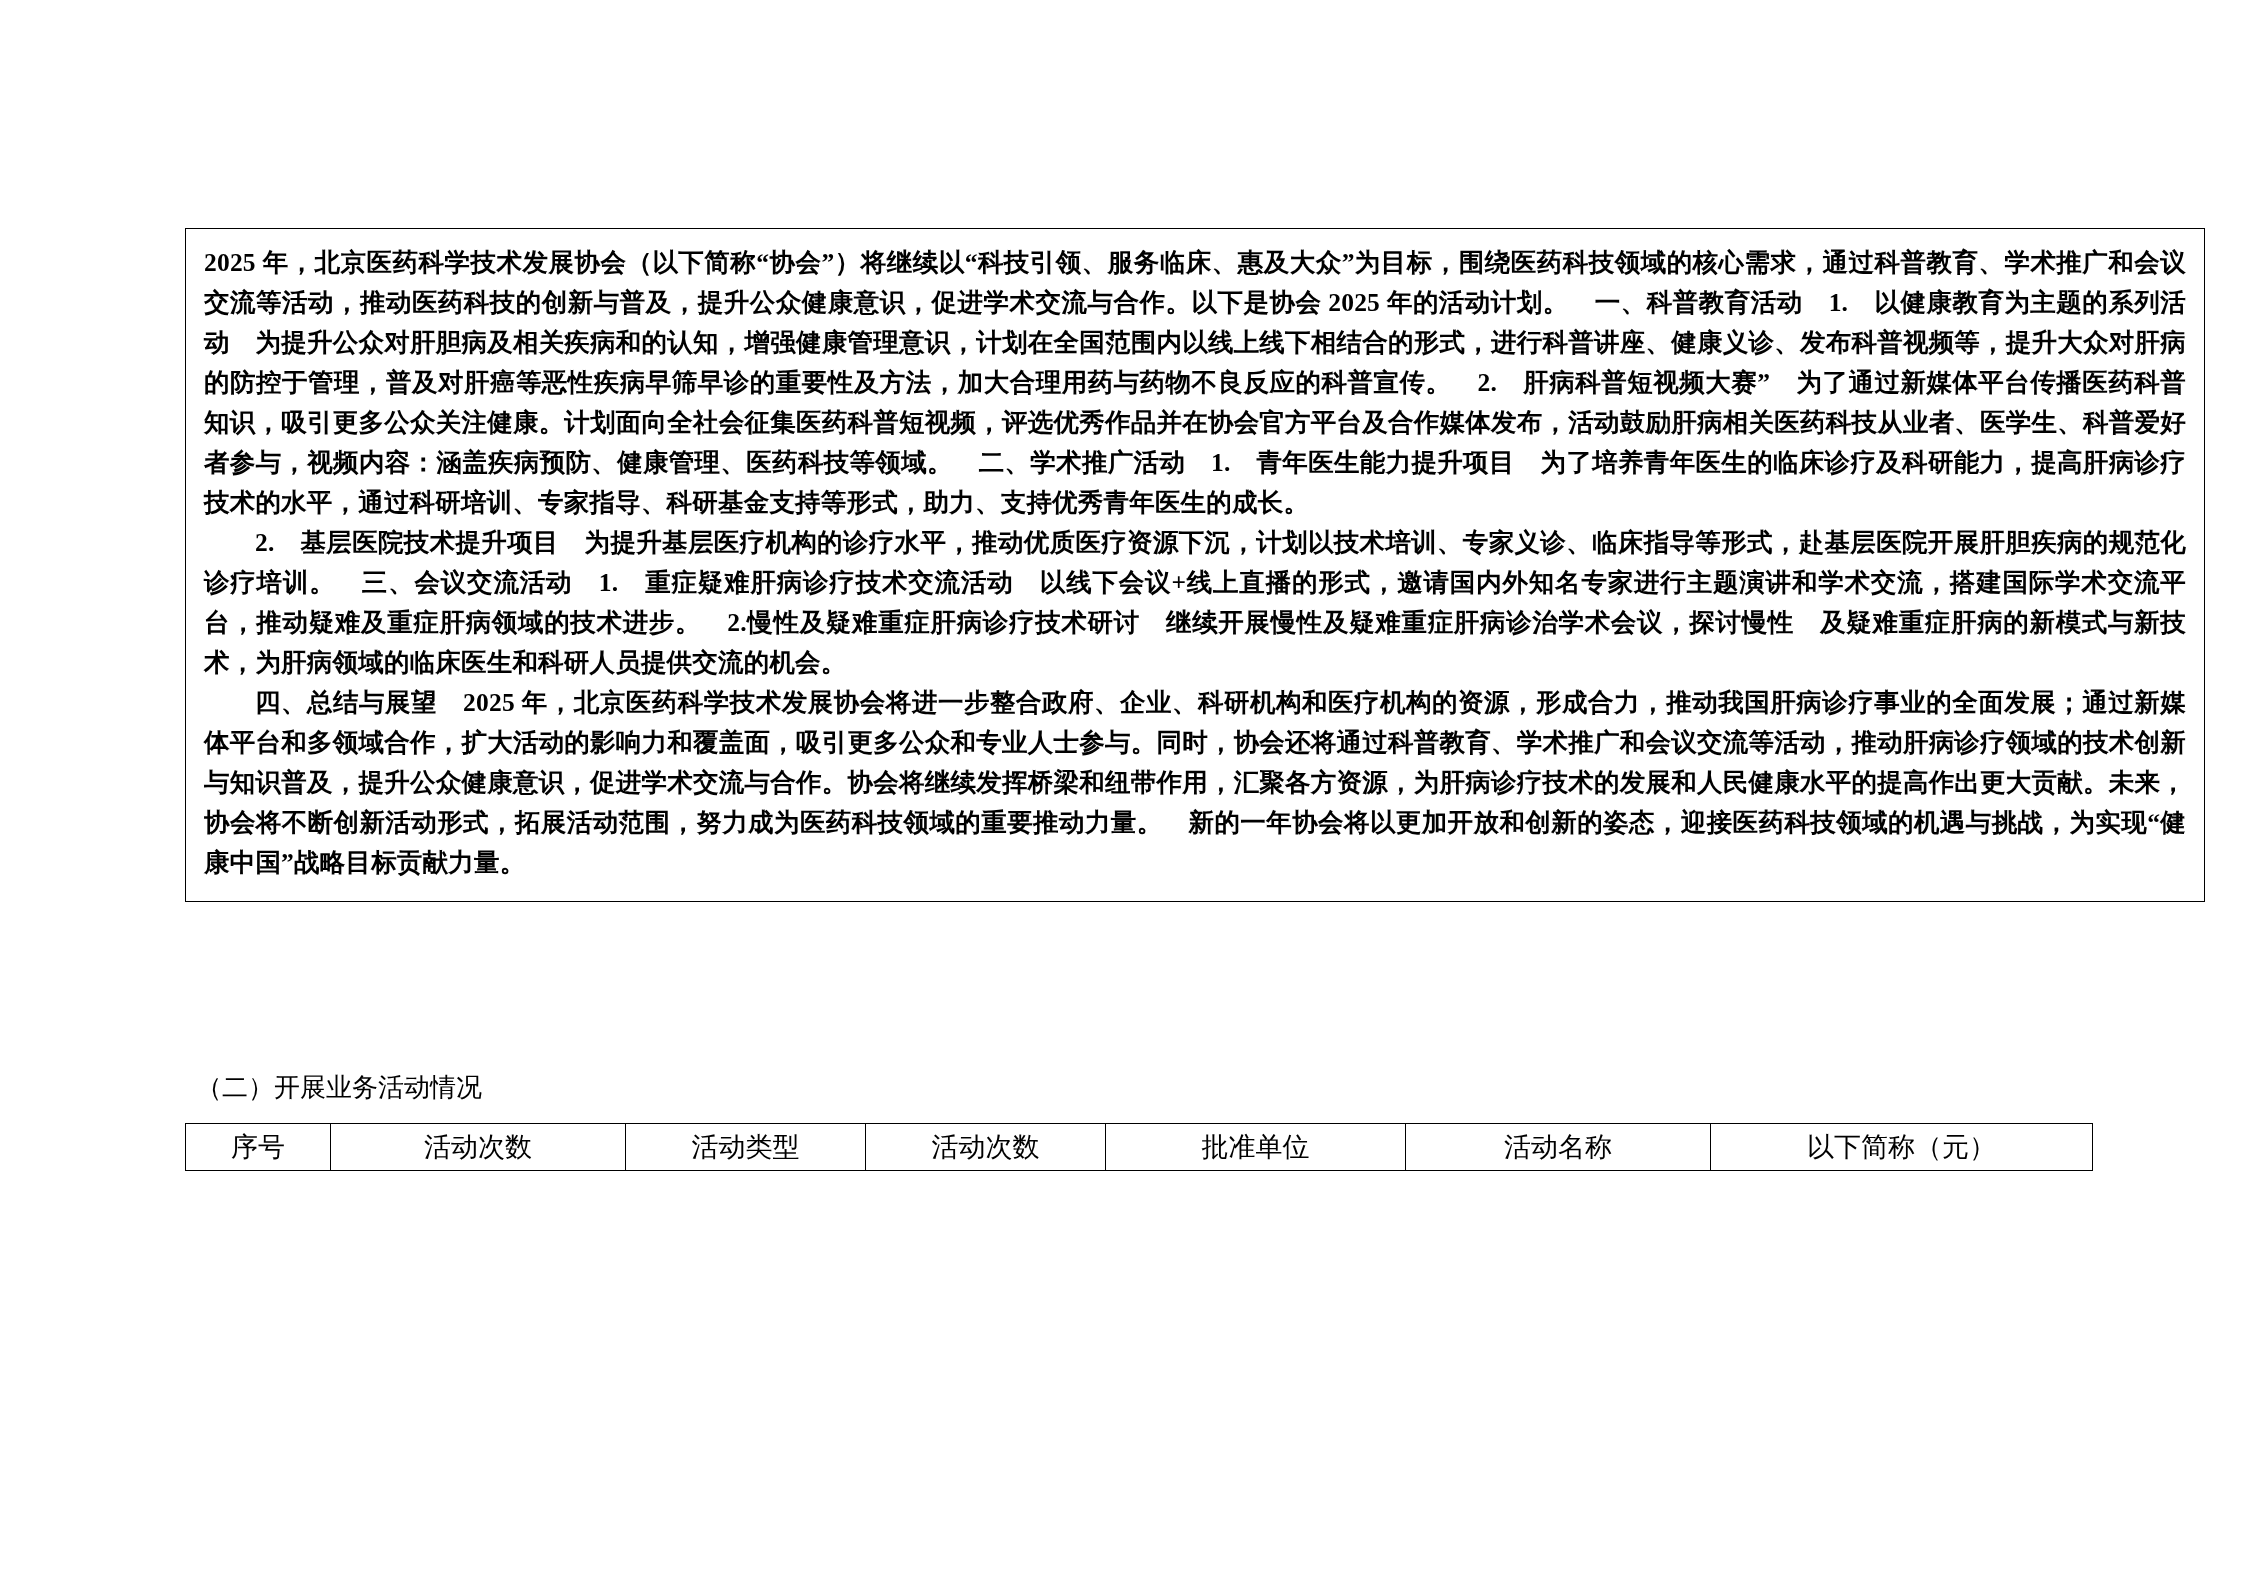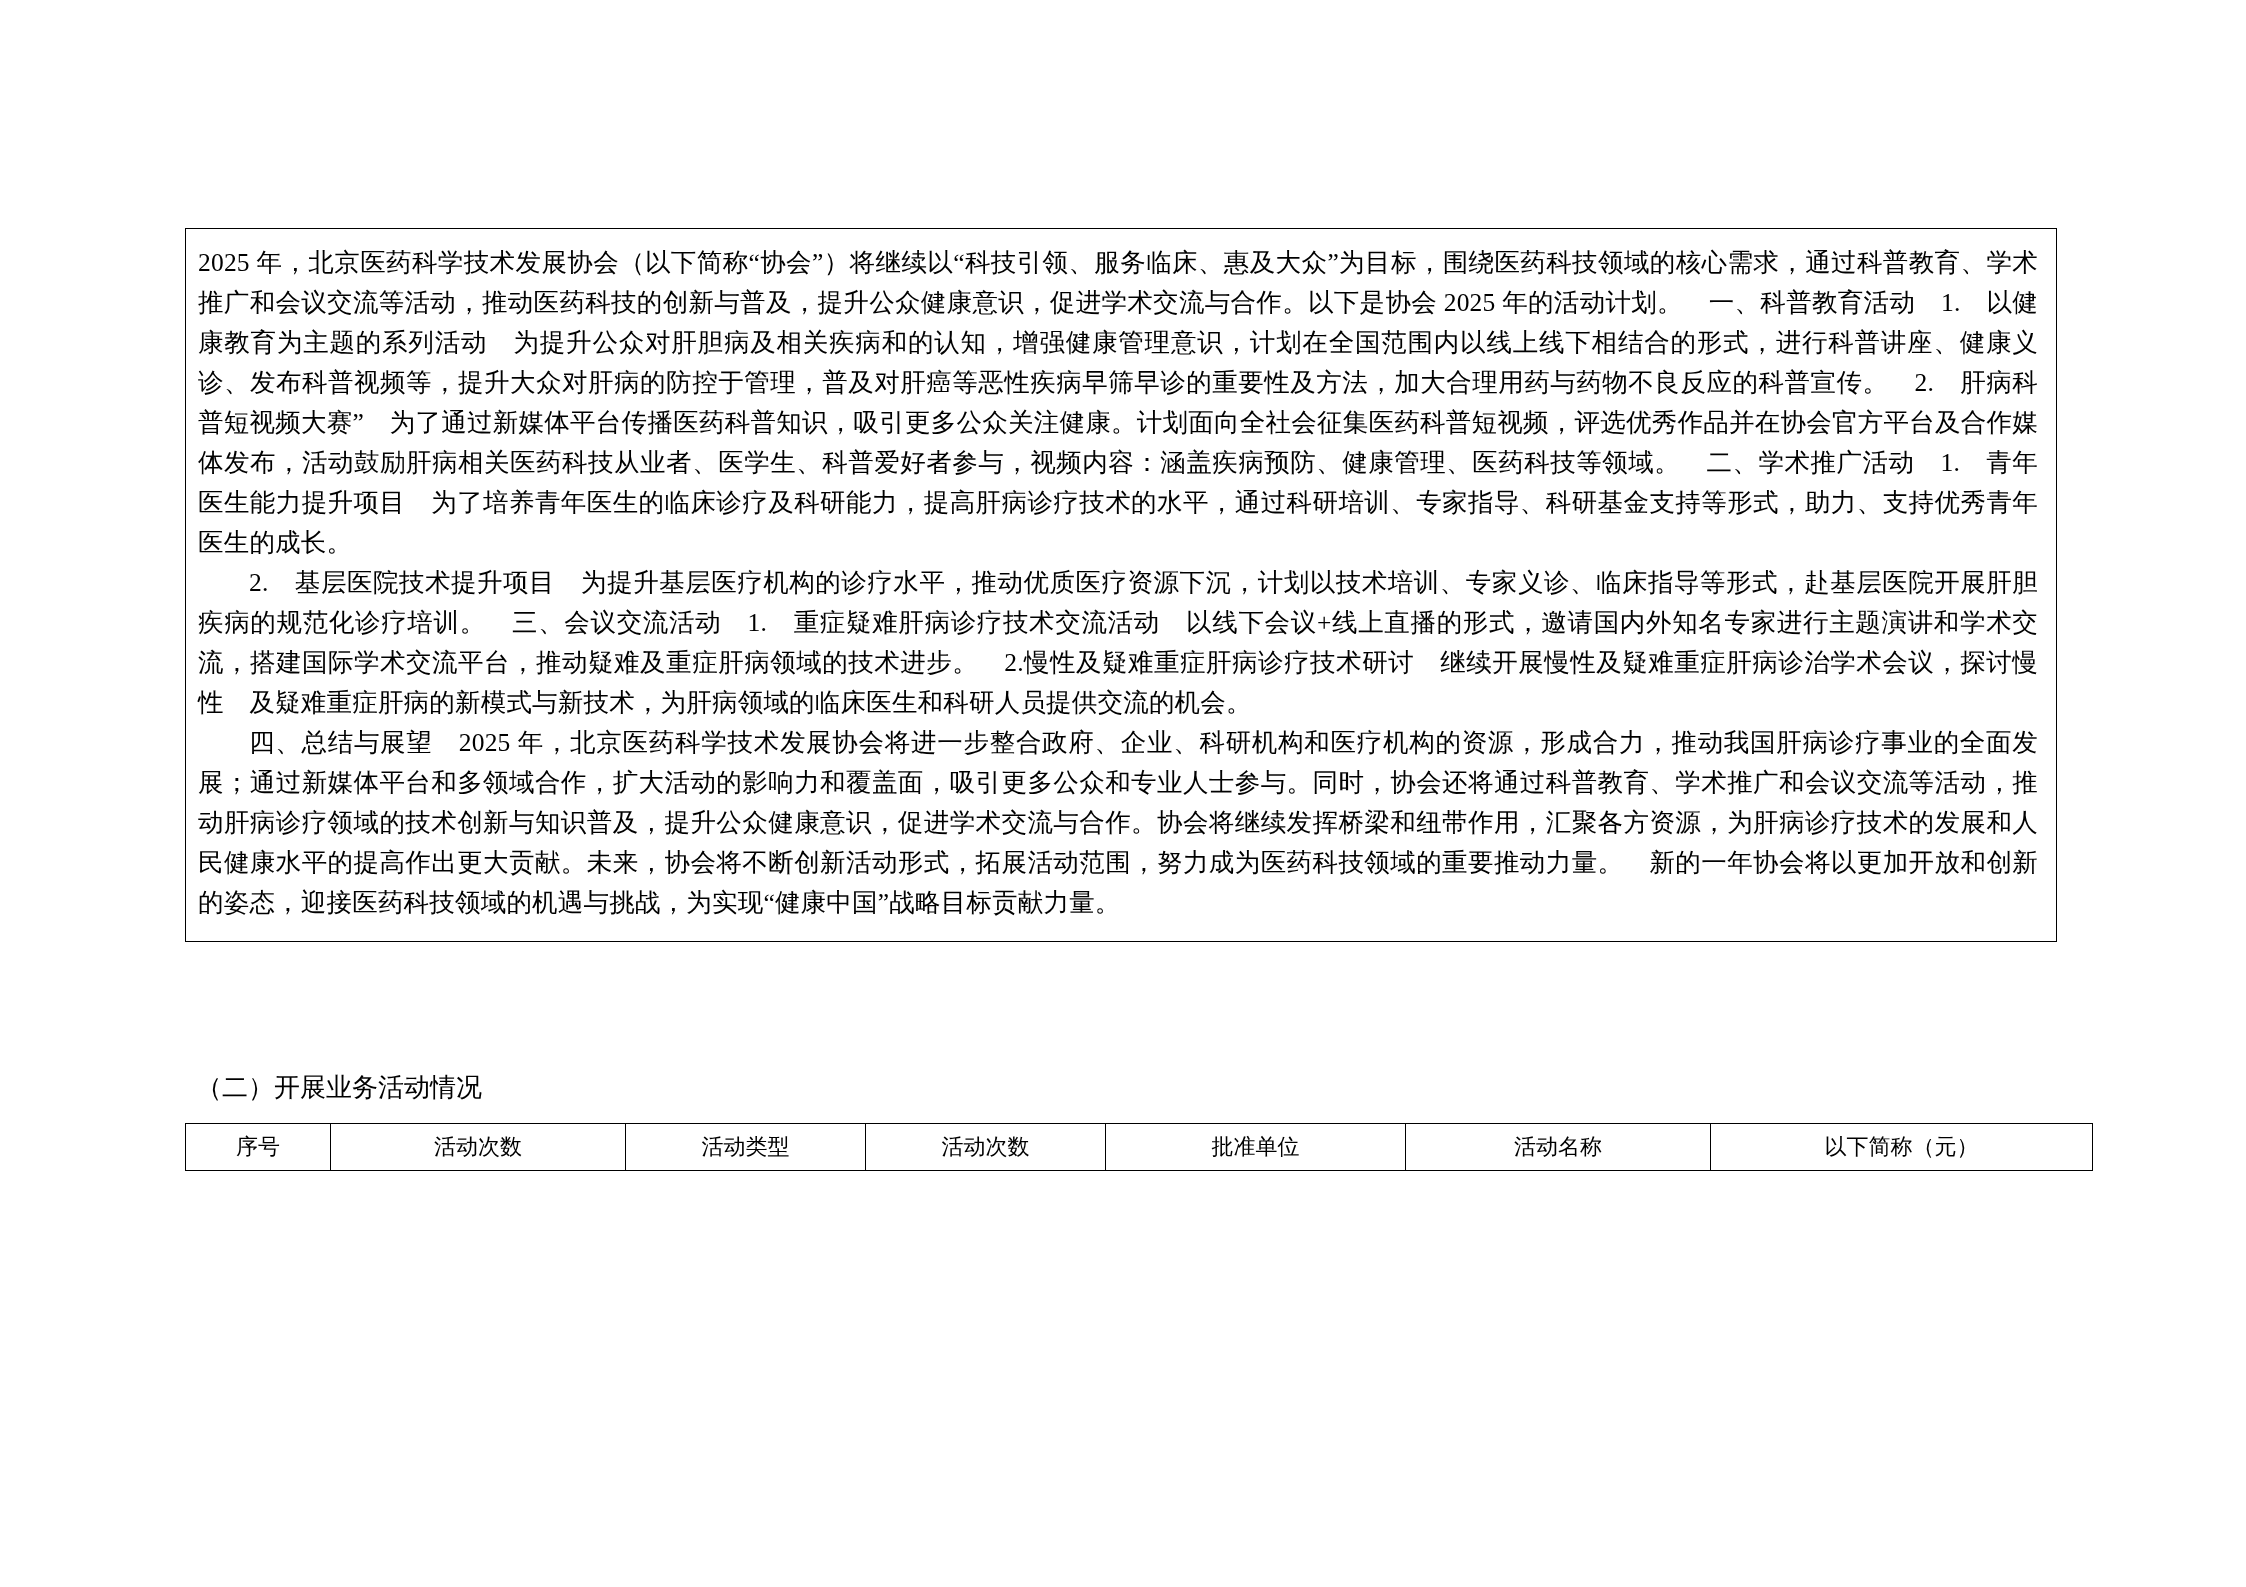--- a/index.html
+++ b/index.html
@@ -20,24 +20,25 @@
     left: 0;
     top: 0;
     width: 2246px;
     height: 1587px;
   }
   
   .text-box {
     position: absolute;
     left: 185px;
     top: 228px;
-    width: 1872px;
+    width: 2020px;
     border: 1.5px solid #000000;
     box-sizing: border-box;
-    padding: 14px 18px 18px 12px;
+    padding: 14px 18px 18px 18px;
+    font-weight: bold;
   }
   .para {
     font-size: 25.5px;
     line-height: 40px;
     text-align: justify;
     text-justify: inter-ideograph;
     text-align-last: left;
     margin: 0;
     letter-spacing: 0.2px;
   }
@@ -62,21 +63,21 @@
     position: absolute;
     left: 185px;
     top: 1123px;
     width: 1872px;
     border-collapse: collapse;
     table-layout: fixed;
   }
   .activity-table th {
     border: 1.5px solid #000000;
     font-weight: normal;
-    font-size: 22px;
+    font-size: 27px;
     line-height: 34px;
     padding: 6px 2px;
     text-align: center;
     font-family: "Liberation Serif", "DejaVu Serif", serif;
     white-space: nowrap;
   }
   .col-0 { width: 140px; }
   .col-1 { width: 290px; }
   .col-2 { width: 235px; }
   .col-3 { width: 235px; }

